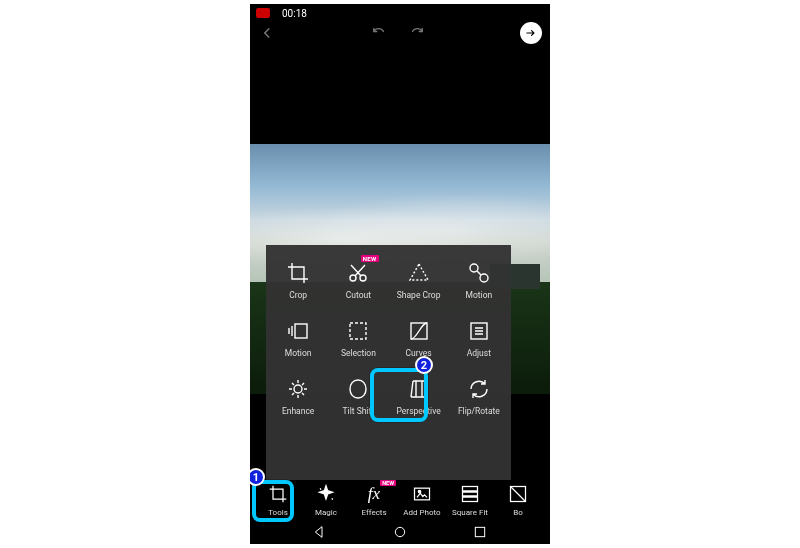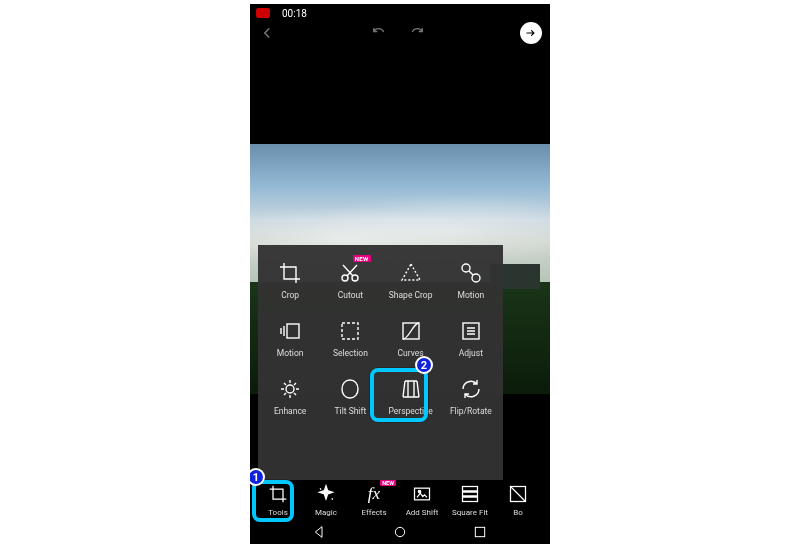--- a/index.html
+++ b/index.html
@@ -71,21 +71,21 @@
     .ground {
       position:absolute; bottom:0; left:0; right:0; height:45%;
       background: linear-gradient(to bottom, #1a3518 0%, #0b1c0a 100%);
     }
     .building {
       position:absolute; right: 10px; top: 48%; width: 50px; height: 25px;
       background: #2a3530;
     }
     .tools-popup {
       position: absolute;
-      left: 8px; bottom: 59px;
+      left: 16px; bottom: 59px;
       width: 245px;
       background: rgba(50,50,50,0.96);
       display: grid;
       grid-template-columns: repeat(4, 1fr);
       padding: 6px 2px 2px 2px;
     }
     .tool-cell {
       display:flex; flex-direction:column; align-items:center; justify-content:center;
       height: 58px;
       color: #ddd;
@@ -339,21 +339,21 @@
       <span>Effects</span>
     </div>
     <div class="bt-item">
       <span class="bt-icon">
           <svg viewBox="0 0 24 24">
             <rect x="3" y="5" width="18" height="14"></rect>
             <path d="M6 16l4-5 3 4 2-2 3 3"></path>
             <circle cx="9" cy="9" r="1.5" fill="#fff"></circle>
           </svg>
         </span>
-      <span>Add Shift</span>
+      <span>Add Photo</span>
     </div>
     <div class="bt-item">
       <span class="bt-icon">
           <svg viewBox="0 0 24 24">
             <rect x="3" y="3" width="18" height="18"></rect>
             <path d="M3 9h18 M3 15h18" stroke-width="3" stroke="#fff"></path>
           </svg>
         </span>
       <span>Square Fit</span>
     </div>

